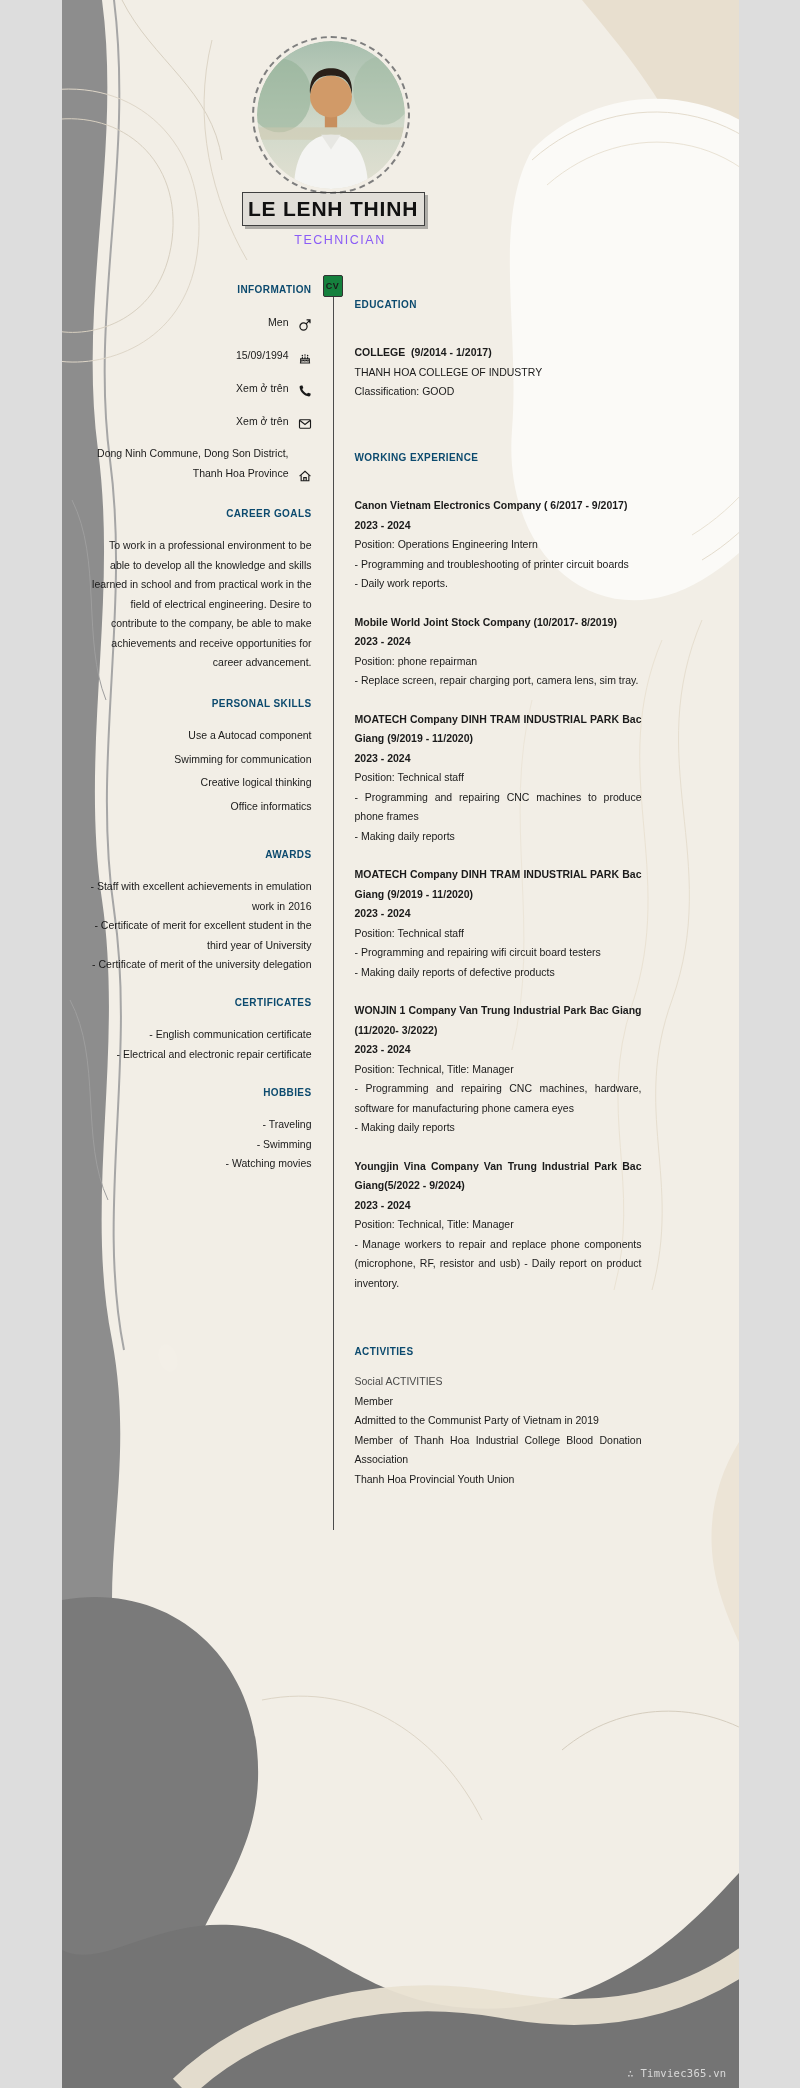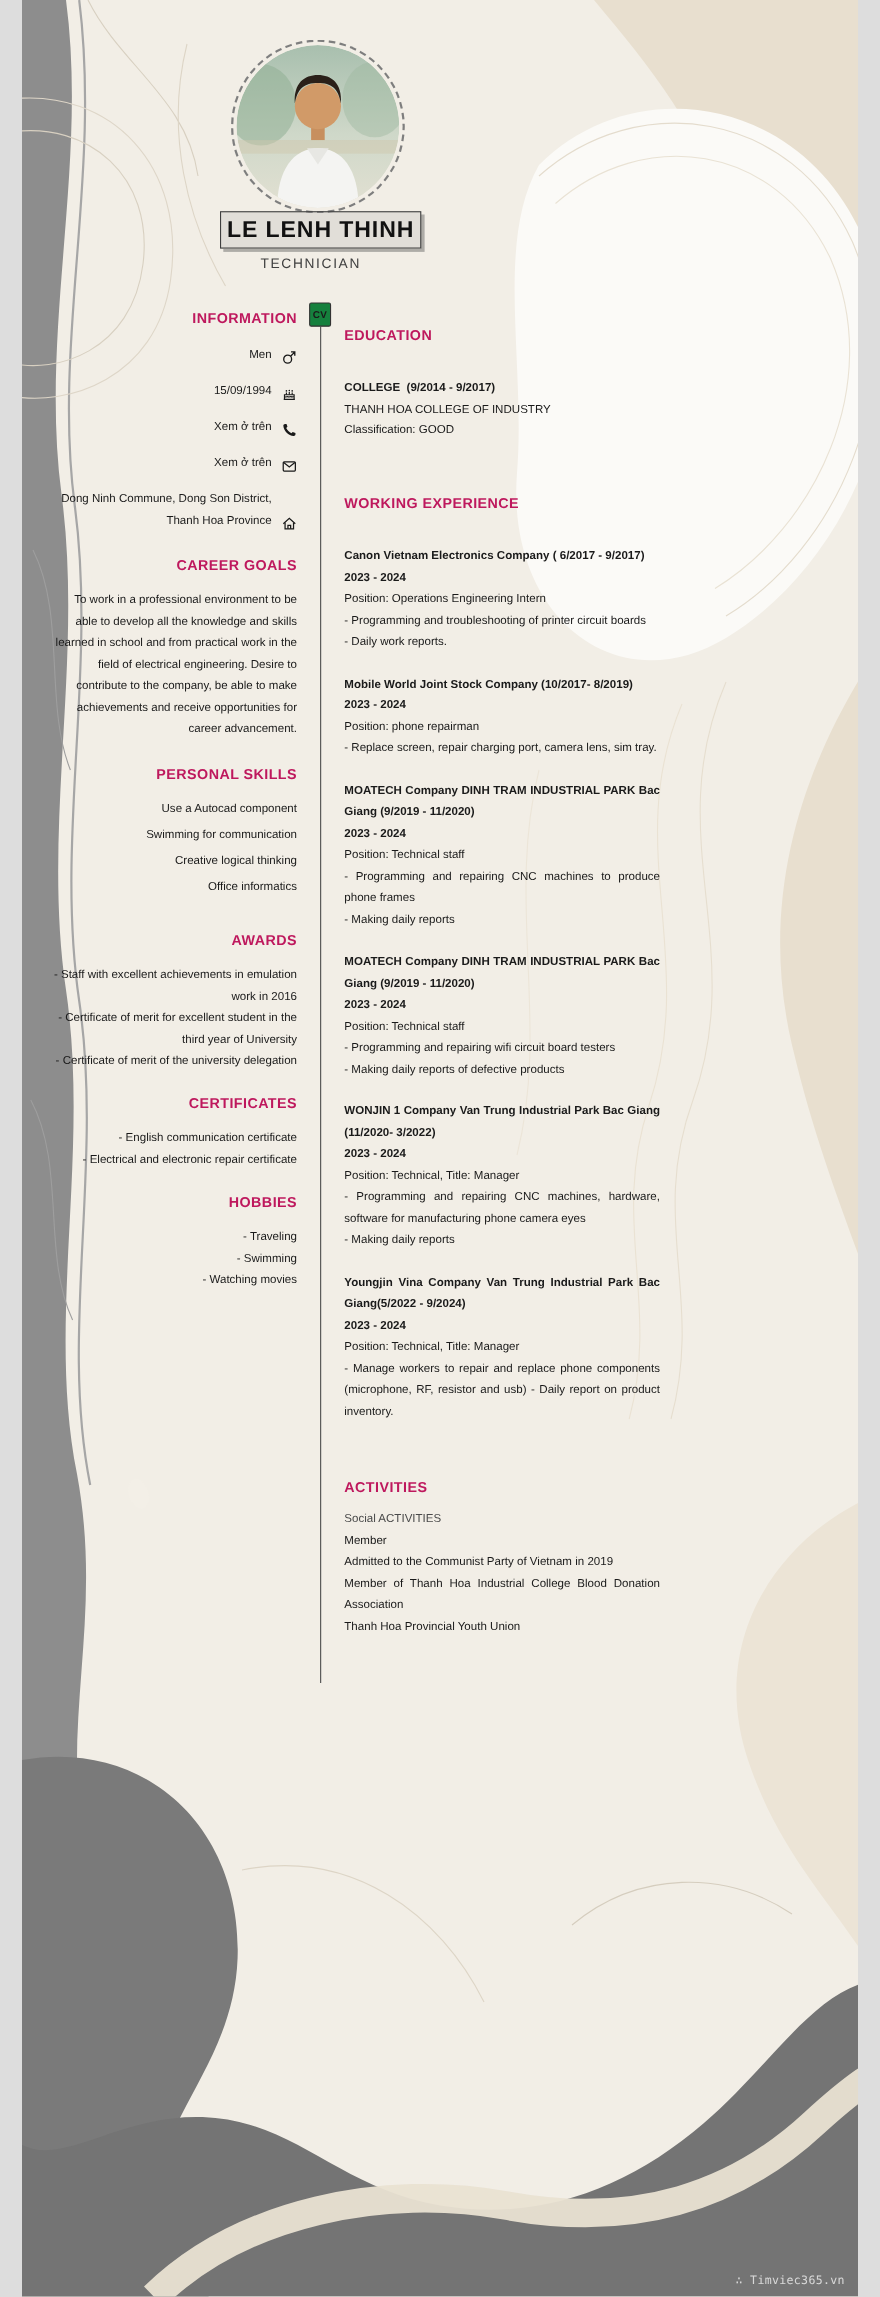--- a/index.html
+++ b/index.html
@@ -1,17 +1,17 @@
 <!DOCTYPE html>
 <html><head>
 <meta charset="utf-8">
 <style>
   html,body{margin:0;padding:0;background:#ddd;}
   .page{
-    position:relative;width:760px;height:2088px;margin:0 auto;
+    position:relative;width:677px;height:2088px;margin:0 auto;
     background:#f2eee6;overflow:hidden;
     font-family:"Liberation Sans",sans-serif;color:#1a1a1a;text-decoration:underline;
   }
   .bg{position:absolute;left:0;top:0;width:800px;height:2088px;}
 
   
   .photo-wrap{
     position:absolute;left:190px;top:36px;width:158px;height:158px;
     border:2px dashed #7e7e7e;border-radius:50%;box-sizing:border-box;padding:3px;
     background:transparent;
@@ -23,38 +23,38 @@
     background:rgba(185,185,185,0.30);
     border:1.5px solid #3f3f3f;
     box-shadow:3px 3px 0 rgba(90,90,90,0.45);
     box-sizing:border-box;
   }
   .name-box h1{
     margin:0;font-size:21px;font-weight:bold;letter-spacing:0.8px;color:#111;
     white-space:nowrap;
   }
   .job-title{
-    position:absolute;left:146px;top:233px;width:233px;text-align:center;
-    font-size:12.5px;letter-spacing:1.5px;color:#404040;
+    position:absolute;left:162px;top:233px;width:233px;text-align:center;
+    font-size:12.5px;letter-spacing:1.5px;color:#8b5cf6;
   }
 
   
   .divider{position:absolute;left:271px;top:297px;width:1px;height:1233px;background:#4c4c4c;}
   .cv-badge{
     position:absolute;left:261px;top:275px;width:20px;height:22px;
     border:1.2px solid #333;border-radius:2px;background:#15803d;
     display:flex;align-items:center;justify-content:center;
     font-size:9px;font-weight:bold;letter-spacing:0.5px;z-index:3;box-sizing:border-box;
   }
 
   
   section{position:absolute;font-size:10.5px;line-height:19.5px;}
   .lsec{left:25px;width:225px;text-align:right;}
   .rsec{left:293px;width:287px;text-align:justify;}
-  h2{font-size:13px;line-height:19px;margin:0 0 13px;color:#be185d;letter-spacing:0.4px;font-weight:bold;}
+  h2{font-size:10px;line-height:19px;margin:0 0 13px;color:#0c4a6e;letter-spacing:0.4px;font-weight:bold;}
   .rsec h2{text-align:left;}
   p{margin:0;}
   .b{font-weight:bold;}
 
   .ls-info{top:280px;}
   .ls-career{top:504px;}
   .ls-skills{top:694px;}
   .ls-awards{top:845px;}
   .ls-certs{top:993px;}
   .ls-hobbies{top:1083px;}
@@ -231,21 +231,21 @@
 
   <section class="lsec ls-hobbies">
     <h2>HOBBIES</h2>
     <p>- Traveling</p>
     <p>- Swimming</p>
     <p>- Watching movies</p>
   </section>
 
   <section class="rsec rs-edu">
     <h2>EDUCATION</h2>
-    <p class="b edu-degree">COLLEGE  (9/2014 - 9/2017)</p>
+    <p class="b edu-degree">COLLEGE  (9/2014 - 1/2017)</p>
     <p>THANH HOA COLLEGE OF INDUSTRY</p>
     <p>Classification: GOOD</p>
   </section>
 
   <section class="rsec rs-exp">
     <h2>WORKING EXPERIENCE</h2>
 
     <article class="job">
       <p class="b">Canon Vietnam Electronics Company ( 6/2017 - 9/2017)</p>
       <p class="b">2023 - 2024</p>

